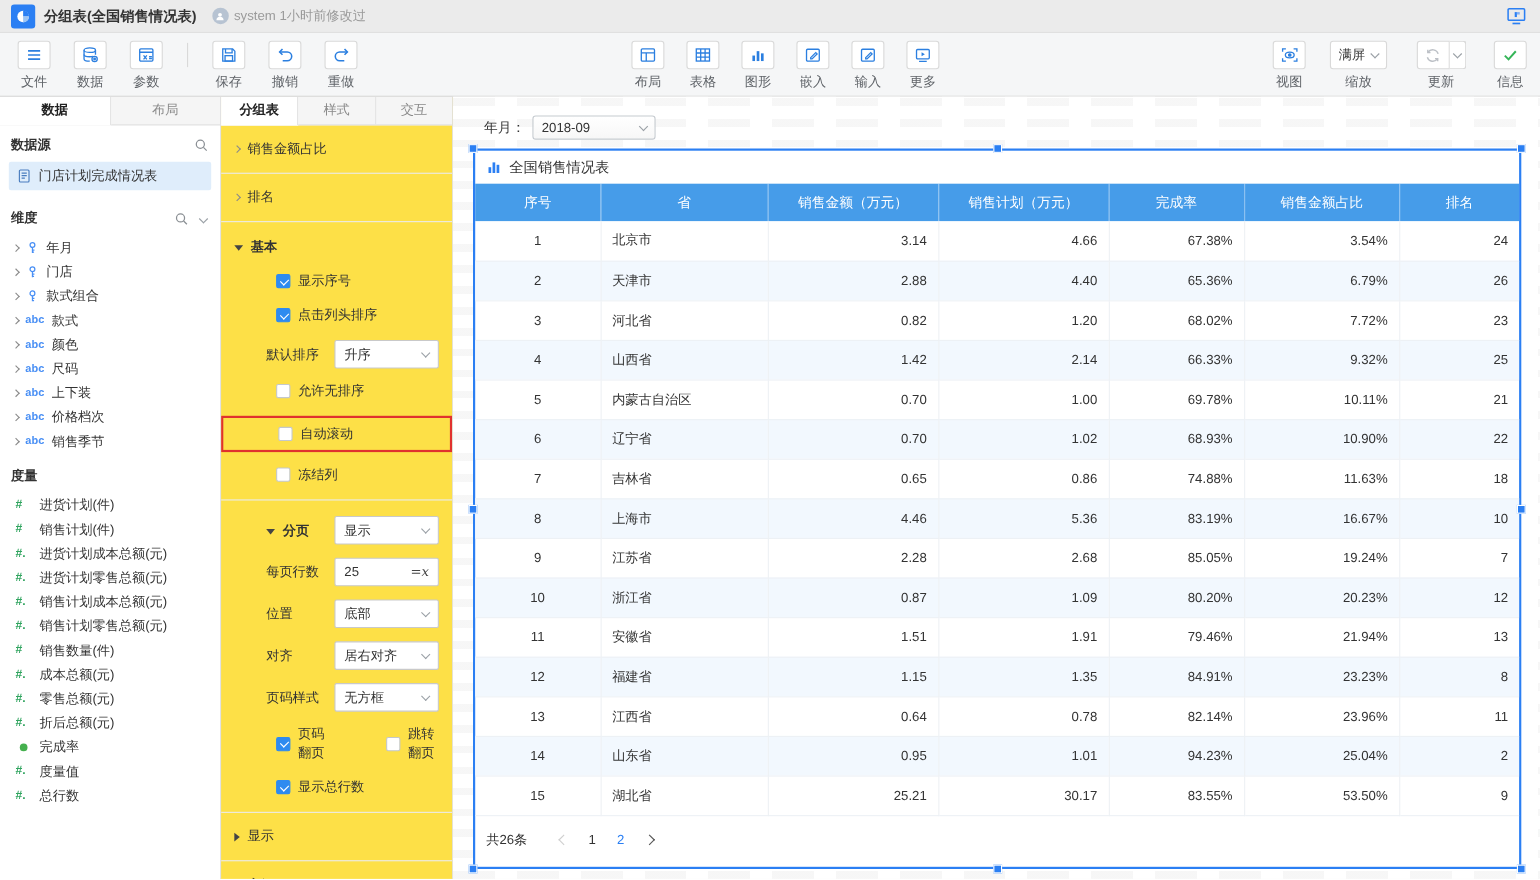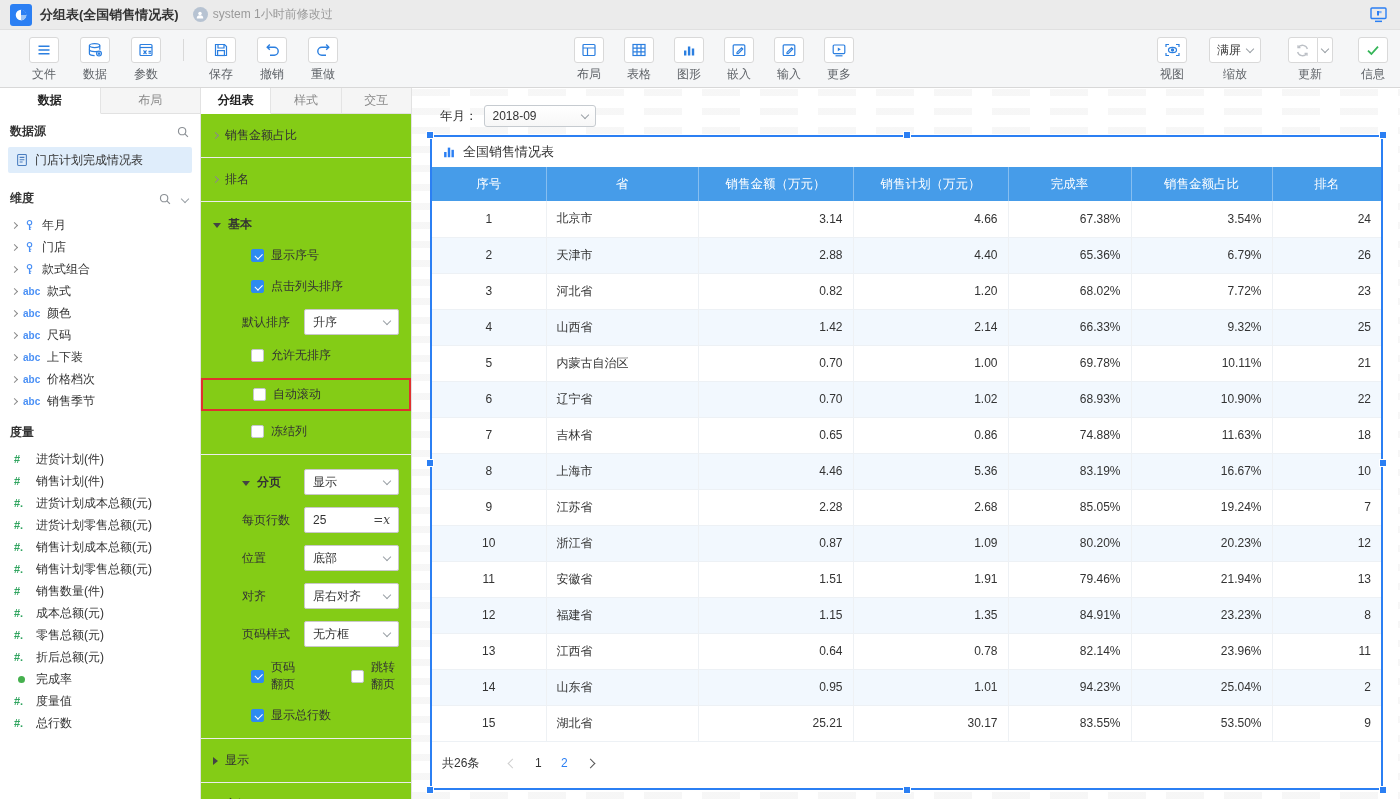--- a/index.html
+++ b/index.html
@@ -13,21 +13,21 @@
     display:flex; align-items:center; justify-content:center; margin-right:8px; }
   .tb-title { font-size:13px; font-weight:bold; color:#333; margin-right:14px; }
   .avatar { width:15px; height:15px; border-radius:50%; background:#b7c3d2;
     display:flex; align-items:center; justify-content:center; margin-right:5px; }
   .modified { font-size:12px; color:#9a9a9a; }
   .titlebar-right { position:absolute; right:12px; top:6px; }
 
   
   .toolbar { height:58px; background:#f5f6f7; border-bottom:1px solid #d8d8d8; position:relative; }
   .tb-group { position:absolute; top:7px; display:flex; align-items:flex-start; }
-  .g-left { left:21px; gap:5px; }
+  .g-left { left:8px; gap:5px; }
   .g-center { left:566px; gap:4px; }
   .g-right { right:4px; gap:5px; }
   .tb-item { width:46px; display:flex; flex-direction:column; align-items:center; cursor:pointer; }
   .tb-item.wide { width:70px; }
   .icon-box { height:26px; min-width:30px; border:1px solid #d9d9d9; border-radius:3px;
     background:#fff; display:flex; align-items:center; justify-content:center; padding:0 4px; }
   .tb-label { font-size:12px; color:#5f6368; margin-top:3px; white-space:nowrap; }
   .tb-sep { width:1px; height:22px; background:#d9d9d9; margin:2px 9px 0; }
   .dd-box { height:26px; border:1px solid #d9d9d9; border-radius:3px; background:#fff;
     display:flex; align-items:center; gap:6px; padding:0 7px; font-size:12px; color:#333; }
@@ -58,21 +58,21 @@
   .tree li { height:22px; display:flex; align-items:center; gap:6px; padding-left:12px; cursor:pointer; }
   .chev-r { width:5px; height:5px; border-top:1.2px solid #8a8a8a; border-right:1.2px solid #8a8a8a;
     transform:rotate(45deg); flex:0 0 auto; }
   .abc { color:#4a90f5; font-size:10px; font-weight:bold; width:18px; flex:0 0 auto; }
   .hash { color:#30a45f; font-size:11px; font-weight:bold; width:16px; flex:0 0 auto; letter-spacing:0; }
   .gdot { width:7px; height:7px; border-radius:50%; background:#45b04e; margin:0 5px 0 4px; flex:0 0 auto; }
   .meas .tree li { padding-left:14px; }
 
   
   .panel { width:212px; border-left:1px solid #e2e2e2; border-right:1px solid #e2e2e2;
-    background:#84cc16; font-size:12px; overflow:hidden; }
+    background:#fde047; font-size:12px; overflow:hidden; }
   .p-sec { padding:10px 12px; border-bottom:1px solid #ececec; }
   .row-collapsible { display:flex; align-items:center; gap:7px; padding:13px 12px;
     border-bottom:1px solid #ececec; cursor:pointer; color:#333; }
   .tri-d { width:0; height:0; border-top:5px solid #444; border-left:4px solid transparent;
     border-right:4px solid transparent; margin-top:2px; }
   .tri-r { width:0; height:0; border-left:5px solid #444; border-top:4px solid transparent;
     border-bottom:4px solid transparent; }
   .sec-head { display:flex; align-items:center; gap:7px; font-weight:bold; color:#333; margin:4px 0 14px; }
   .cb-row { display:flex; align-items:center; gap:7px; margin-bottom:14px; cursor:pointer;padding-left:38px; }
   .cb { width:13px; height:13px; border:1px solid #c4c8cc; border-radius:2px; background:#fff;

